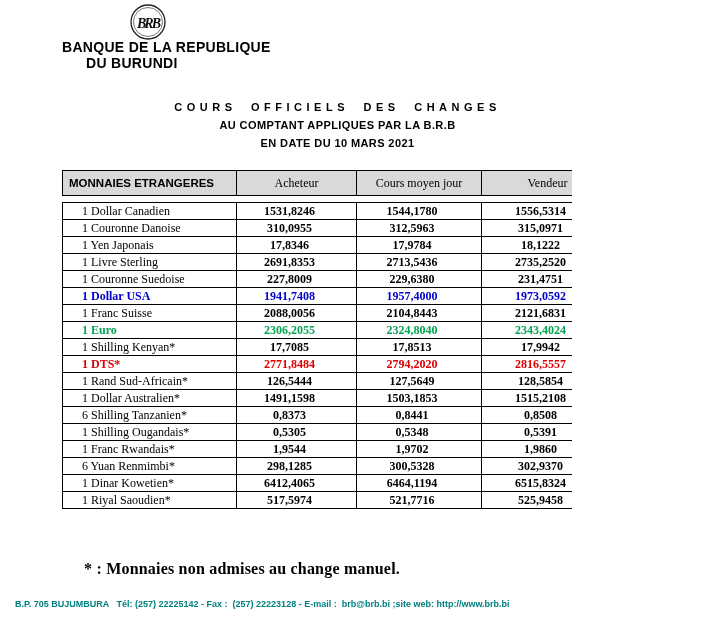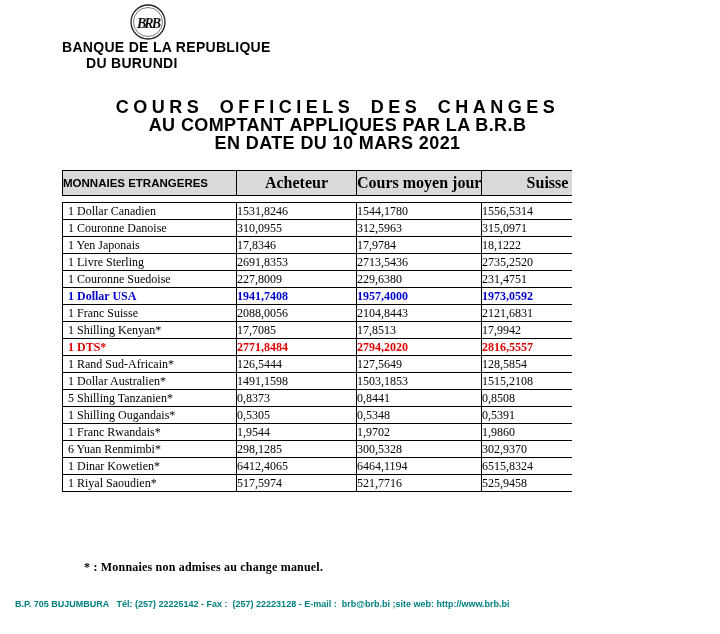--- a/index.html
+++ b/index.html
@@ -17,53 +17,53 @@
     position: absolute; left: 62px; top: 39px;
     font-family: "Liberation Sans", sans-serif;
     font-weight: bold; font-size: 14px; line-height: 16px; letter-spacing: 0.3px;
   }
   .bank-name .line2 { padding-left: 24px; }
 
   .titles {
     position: absolute; left: 62px; top: 98px; width: 551px;
     text-align: center;
     font-family: "Liberation Sans", sans-serif;
-    font-weight: bold; font-size: 18px; line-height: 18px;
+    font-weight: bold; font-size: 11px; line-height: 18px;
   }
   .title1 { letter-spacing: 4.5px; word-spacing: 7px; }
   .title2 { letter-spacing: 0.4px; }
   .title3 { letter-spacing: 0.4px; }
 
   .table-wrap { position: absolute; left: 62px; top: 170px; width: 551px; }
   table { border-collapse: collapse; width: 551px; table-layout: fixed; }
   col.c1 { width: 174px; }
   col.c2 { width: 120px; }
   col.c3 { width: 125px; }
   col.c4 { width: 132px; }
   th, td { border: 1px solid #000; overflow: hidden; white-space: nowrap; }
 
   .header-table th { background: var(--header_bg, #d9d9d9); height: 25px; vertical-align: middle; }
   th.col-currency {
-    text-align: left; padding-left: 0;
+    text-align: left; padding-left: 6px;
     font-family: "Liberation Sans", sans-serif; font-weight: bold; font-size: 11.5px;
   }
-  th.col-rate { font-family: "Liberation Serif", serif; font-weight: bold; font-size: 16px; text-align: center; }
+  th.col-rate { font-family: "Liberation Serif", serif; font-weight: normal; font-size: 12px; text-align: center; }
 
   .body-table { margin-top: 6px; }
   .body-table td { height: 17px; font-size: 12px; vertical-align: middle; }
-  td.cell-currency { text-align: left; padding-left: 5px; }
-  td.cell-rate { text-align: left; padding-right: 14px; }
+  td.cell-currency { text-align: left; padding-left: 19px; }
+  td.cell-rate { text-align: center; padding-right: 14px; font-weight: bold; }
 
   tr.row-usd  { color: var(--usd, #0000cc); font-weight: bold; margin-top: 8px; }
   tr.row-euro { color: var(--euro, #00a651); font-weight: bold; }
   tr.row-dts  { color: var(--dts, #dd0000); font-weight: bold; }
 
   .footnote {
     position: absolute; left: 84px; top: 560px;
-    font-weight: bold; font-size: 12px; letter-spacing: 0.2px;
+    font-weight: bold; font-size: 16px; letter-spacing: 0.2px;
   }
 
   .footer {
     position: absolute; left: 0; top: 599px; width: 720px;
     text-align: left;
     font-family: "Liberation Sans", sans-serif;
     font-weight: bold; font-size: 9px;
     color: var(--footer, #008080);
     white-space: pre;
     margin-left: 15px;
@@ -99,21 +99,21 @@
           <col class="c1">
           <col class="c2">
           <col class="c3">
           <col class="c4">
         </colgroup>
       <tbody>
           <tr>
         <th class="col-currency">MONNAIES ETRANGERES</th>
         <th class="col-rate">Acheteur</th>
         <th class="col-rate">Cours moyen jour</th>
-        <th class="col-rate">Suisse</th>
+        <th class="col-rate">Vendeur</th>
       </tr>
     </tbody>
       </table>
     <table class="body-table">
       <colgroup>
           <col class="c1">
           <col class="c2">
           <col class="c3">
           <col class="c4">
         </colgroup>
@@ -153,20 +153,26 @@
             <td class="cell-rate">1941,7408</td>
             <td class="cell-rate">1957,4000</td>
             <td class="cell-rate">1973,0592</td>
           </tr>
           <tr>
             <td class="cell-currency">1 Franc Suisse</td>
             <td class="cell-rate">2088,0056</td>
             <td class="cell-rate">2104,8443</td>
             <td class="cell-rate">2121,6831</td>
           </tr>
+          <tr class="row-euro">
+            <td class="cell-currency">1 Euro</td>
+            <td class="cell-rate">2306,2055</td>
+            <td class="cell-rate">2324,8040</td>
+            <td class="cell-rate">2343,4024</td>
+          </tr>
           <tr>
             <td class="cell-currency">1 Shilling Kenyan*</td>
             <td class="cell-rate">17,7085</td>
             <td class="cell-rate">17,8513</td>
             <td class="cell-rate">17,9942</td>
           </tr>
           <tr class="row-dts">
             <td class="cell-currency">1 DTS*</td>
             <td class="cell-rate">2771,8484</td>
             <td class="cell-rate">2794,2020</td>
@@ -178,21 +184,21 @@
             <td class="cell-rate">127,5649</td>
             <td class="cell-rate">128,5854</td>
           </tr>
           <tr>
             <td class="cell-currency">1 Dollar Australien*</td>
             <td class="cell-rate">1491,1598</td>
             <td class="cell-rate">1503,1853</td>
             <td class="cell-rate">1515,2108</td>
           </tr>
           <tr>
-            <td class="cell-currency">5 Shilling Tanzanien*</td>
+            <td class="cell-currency">6 Shilling Tanzanien*</td>
             <td class="cell-rate">0,8373</td>
             <td class="cell-rate">0,8441</td>
             <td class="cell-rate">0,8508</td>
           </tr>
           <tr>
             <td class="cell-currency">1 Shilling Ougandais*</td>
             <td class="cell-rate">0,5305</td>
             <td class="cell-rate">0,5348</td>
             <td class="cell-rate">0,5391</td>
           </tr>

